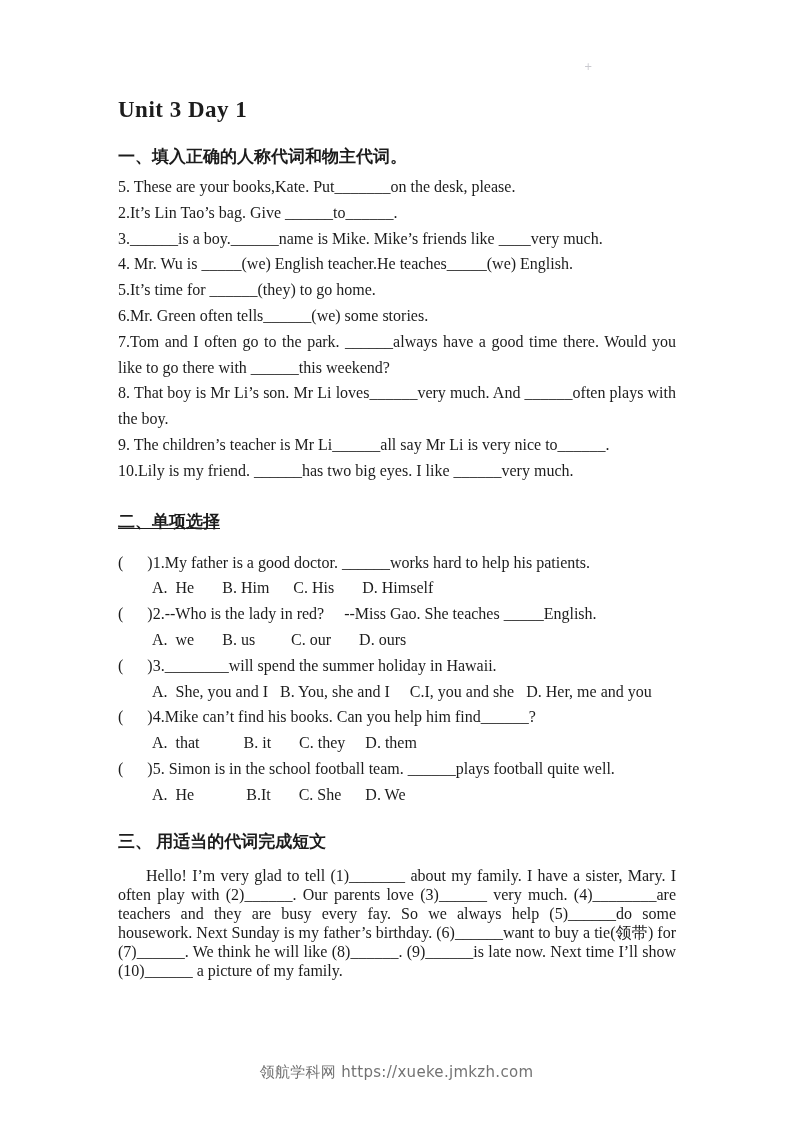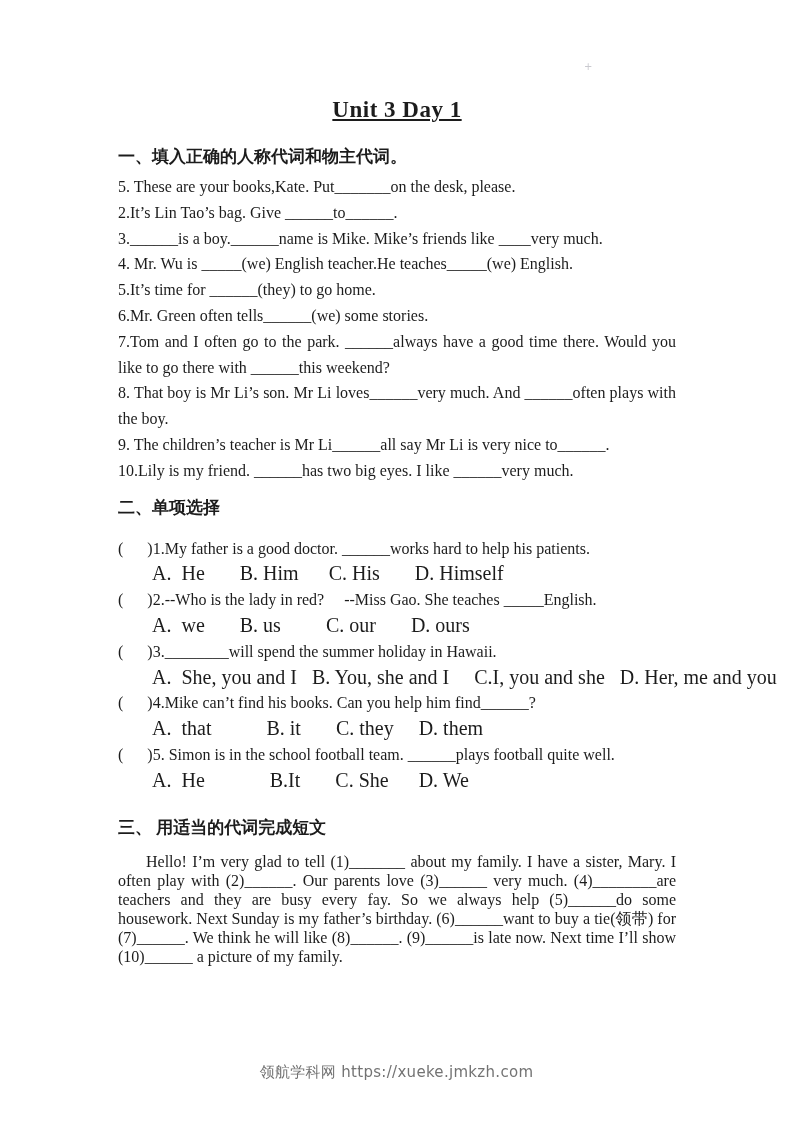--- a/index.html
+++ b/index.html
@@ -14,49 +14,47 @@
     color: #1c1c1c;
   }
   .content {
     position: absolute;
     left: 118px;
     top: 0;
     width: 558px;
   }
   .doc-title {
     margin-top: 95px;
-    text-align: center;
     font-size: 23px;
     font-weight: bold;
     line-height: 29px;
     letter-spacing: 0.5px;
-    text-decoration: underline;
   }
   .sec-heading {
     font-weight: bold;
     font-size: 17px;
     line-height: 24px;
   }
   .sec1-heading { margin-top: 21px; }
-  .sec2-heading { margin-top: 12px; }
+  .sec2-heading { margin-top: 26px; text-decoration: underline; }
   .sec3-heading { margin-top: 22px; }
   .s1-list { margin-top: 5px; }
   .s1-item {
     font-size: 16px;
     line-height: 25.8px;
     text-align: justify;
   }
   .s2-list { margin-top: 16px; }
   .q-line {
     font-size: 16px;
     line-height: 25.8px;
     white-space: pre;
   }
   .opt-line {
-    font-size: 20px;
+    font-size: 16px;
     line-height: 25.8px;
     white-space: pre;
     padding-left: 34px;
   }
   .s3-paragraph {
     margin-top: 12px;
     font-size: 16px;
     line-height: 19px;
     text-align: justify;
     text-indent: 28px;

